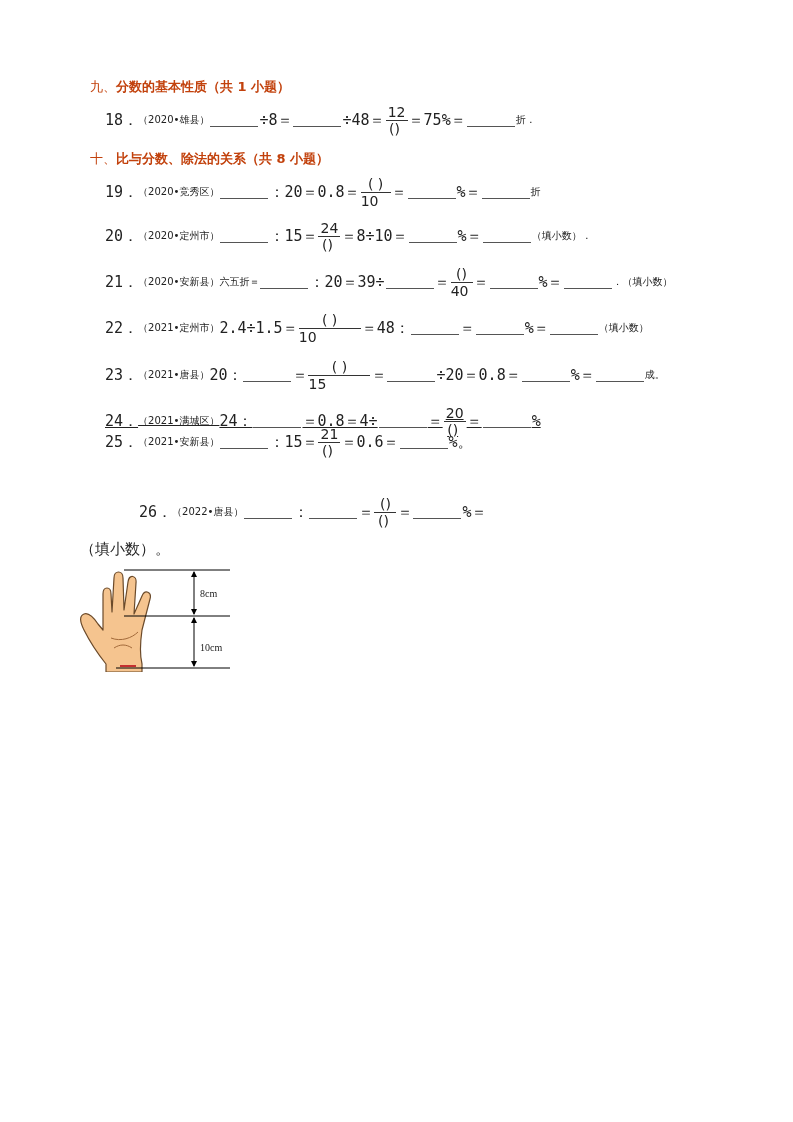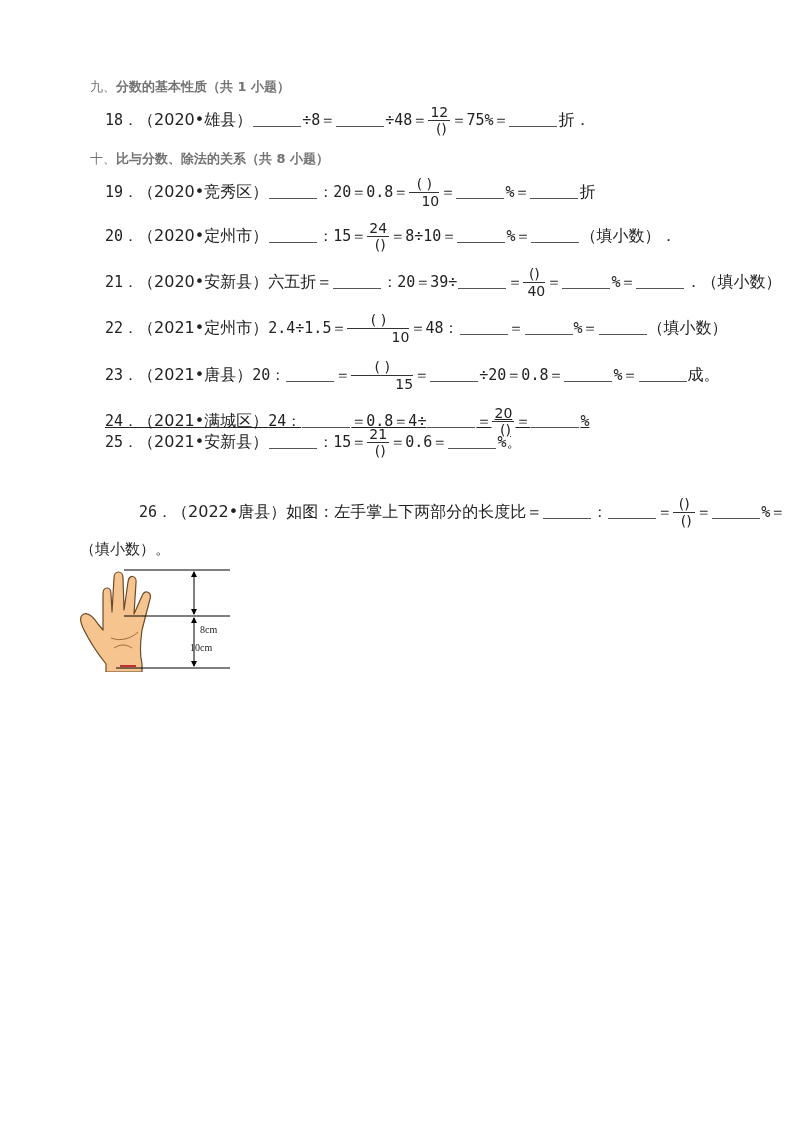--- a/index.html
+++ b/index.html
@@ -1,30 +1,30 @@
 <!DOCTYPE html>
 <html><head>
 <meta charset="utf-8">
 <style>
   html, body { margin:0; padding:0; background:#ffffff; }
   body { width:793px; height:1122px; position:relative; overflow:hidden;
          font-family:"DejaVu Sans", "Liberation Sans", sans-serif; color:#222; }
-  .heading { position:absolute; left:90px; font-size:13px; color:#737373; white-space:nowrap; }
+  .heading { position:absolute; left:90px; font-size:13px; color:#c2410c; white-space:nowrap; }
   .heading .num { font-weight:normal; }
   .heading .bold { font-weight:bold; }
   .line { position:absolute; left:105px; font-size:12px; white-space:nowrap; display:flex; align-items:center; height:36px; }
   .mono { font-family:"DejaVu Sans Mono", "Liberation Mono", monospace; font-size:15px; }
   .blank { display:inline-block; border-bottom:1.5px solid #555; height:12px; margin:0 1px; vertical-align:bottom; }
   .b48 { width:48px; }
-  .frac { display:inline-flex; flex-direction:column; align-items:flex-end; margin:0 1px; vertical-align:middle; line-height:1; }
+  .frac { display:inline-flex; flex-direction:column; align-items:flex-start; margin:0 1px; vertical-align:middle; line-height:1; }
   .frac .top { font-size:14px; padding:0 2px 1px; border-bottom:1px solid #333; min-width:18px; text-align:center; }
   .frac .bot { font-size:14px; padding-top:1px; min-width:18px; text-align:center; }
   .frac.wide .top { min-width:58px; }
   .frac.mid .top { min-width:26px; }
-  .cjk { font-size:16px; }
+  .cjk { font-size:10px; }
   .fig { position:absolute; left:76px; top:568px; width:160px; height:104px; }
   .cont { position:absolute; left:80px; top:540px; font-size:15px; white-space:nowrap; }
 </style>
 </head>
 <body>
 
 <div class="heading" style="top:78px;">
   <span class="num">九、</span><span class="bold">分数的基本性质（共 1 小题）</span>
 </div>
 
@@ -162,21 +162,20 @@
       <span class="bot">()</span>
     </span>
   <span class="mono">＝0.6＝</span>
   <span class="blank b48"></span>
   <span class="mono">%。</span>
 </div>
 
 <div class="line" style="top:494px;margin-left:34px;">
   <span class="mono">26．</span>
   <span class="cjk">（2022•唐县）</span>
-  <span class="cjk">如图：左手掌上下两部分的长度比＝</span>
   <span class="blank b48"></span>
   <span class="mono">：</span>
   <span class="blank b48"></span>
   <span class="mono">＝</span>
   <span class="frac">
       <span class="top">()</span>
       <span class="bot">()</span>
     </span>
   <span class="mono">＝</span>
   <span class="blank b48"></span>
@@ -196,15 +195,15 @@
     <line x1="48" y1="48" x2="154" y2="48" stroke="#000" stroke-width="1"></line>
     <line x1="40" y1="100" x2="154" y2="100" stroke="#000" stroke-width="1"></line>
 
     <line x1="118" y1="4" x2="118" y2="46" stroke="#000" stroke-width="1"></line>
     <polygon points="118,3 115,9 121,9" fill="#000"></polygon>
     <polygon points="118,47 115,41 121,41" fill="#000"></polygon>
     <line x1="118" y1="50" x2="118" y2="98" stroke="#000" stroke-width="1"></line>
     <polygon points="118,49 115,55 121,55" fill="#000"></polygon>
     <polygon points="118,99 115,93 121,93" fill="#000"></polygon>
   </svg>
-  <span style="position:absolute; left:124px; top:20px; font-family:'Liberation Serif', serif; font-size:10px;margin-top:36px;">8cm</span>
-  <span style="position:absolute; left:114px; top:74px; font-family:'Liberation Serif', serif; font-size:10px;">10cm</span>
+  <span style="position:absolute; left:124px; top:20px; font-family:'Liberation Serif', serif; font-size:10px;">8cm</span>
+  <span style="position:absolute; left:124px; top:74px; font-family:'Liberation Serif', serif; font-size:10px;">10cm</span>
 </div>
 
 </body></html>

